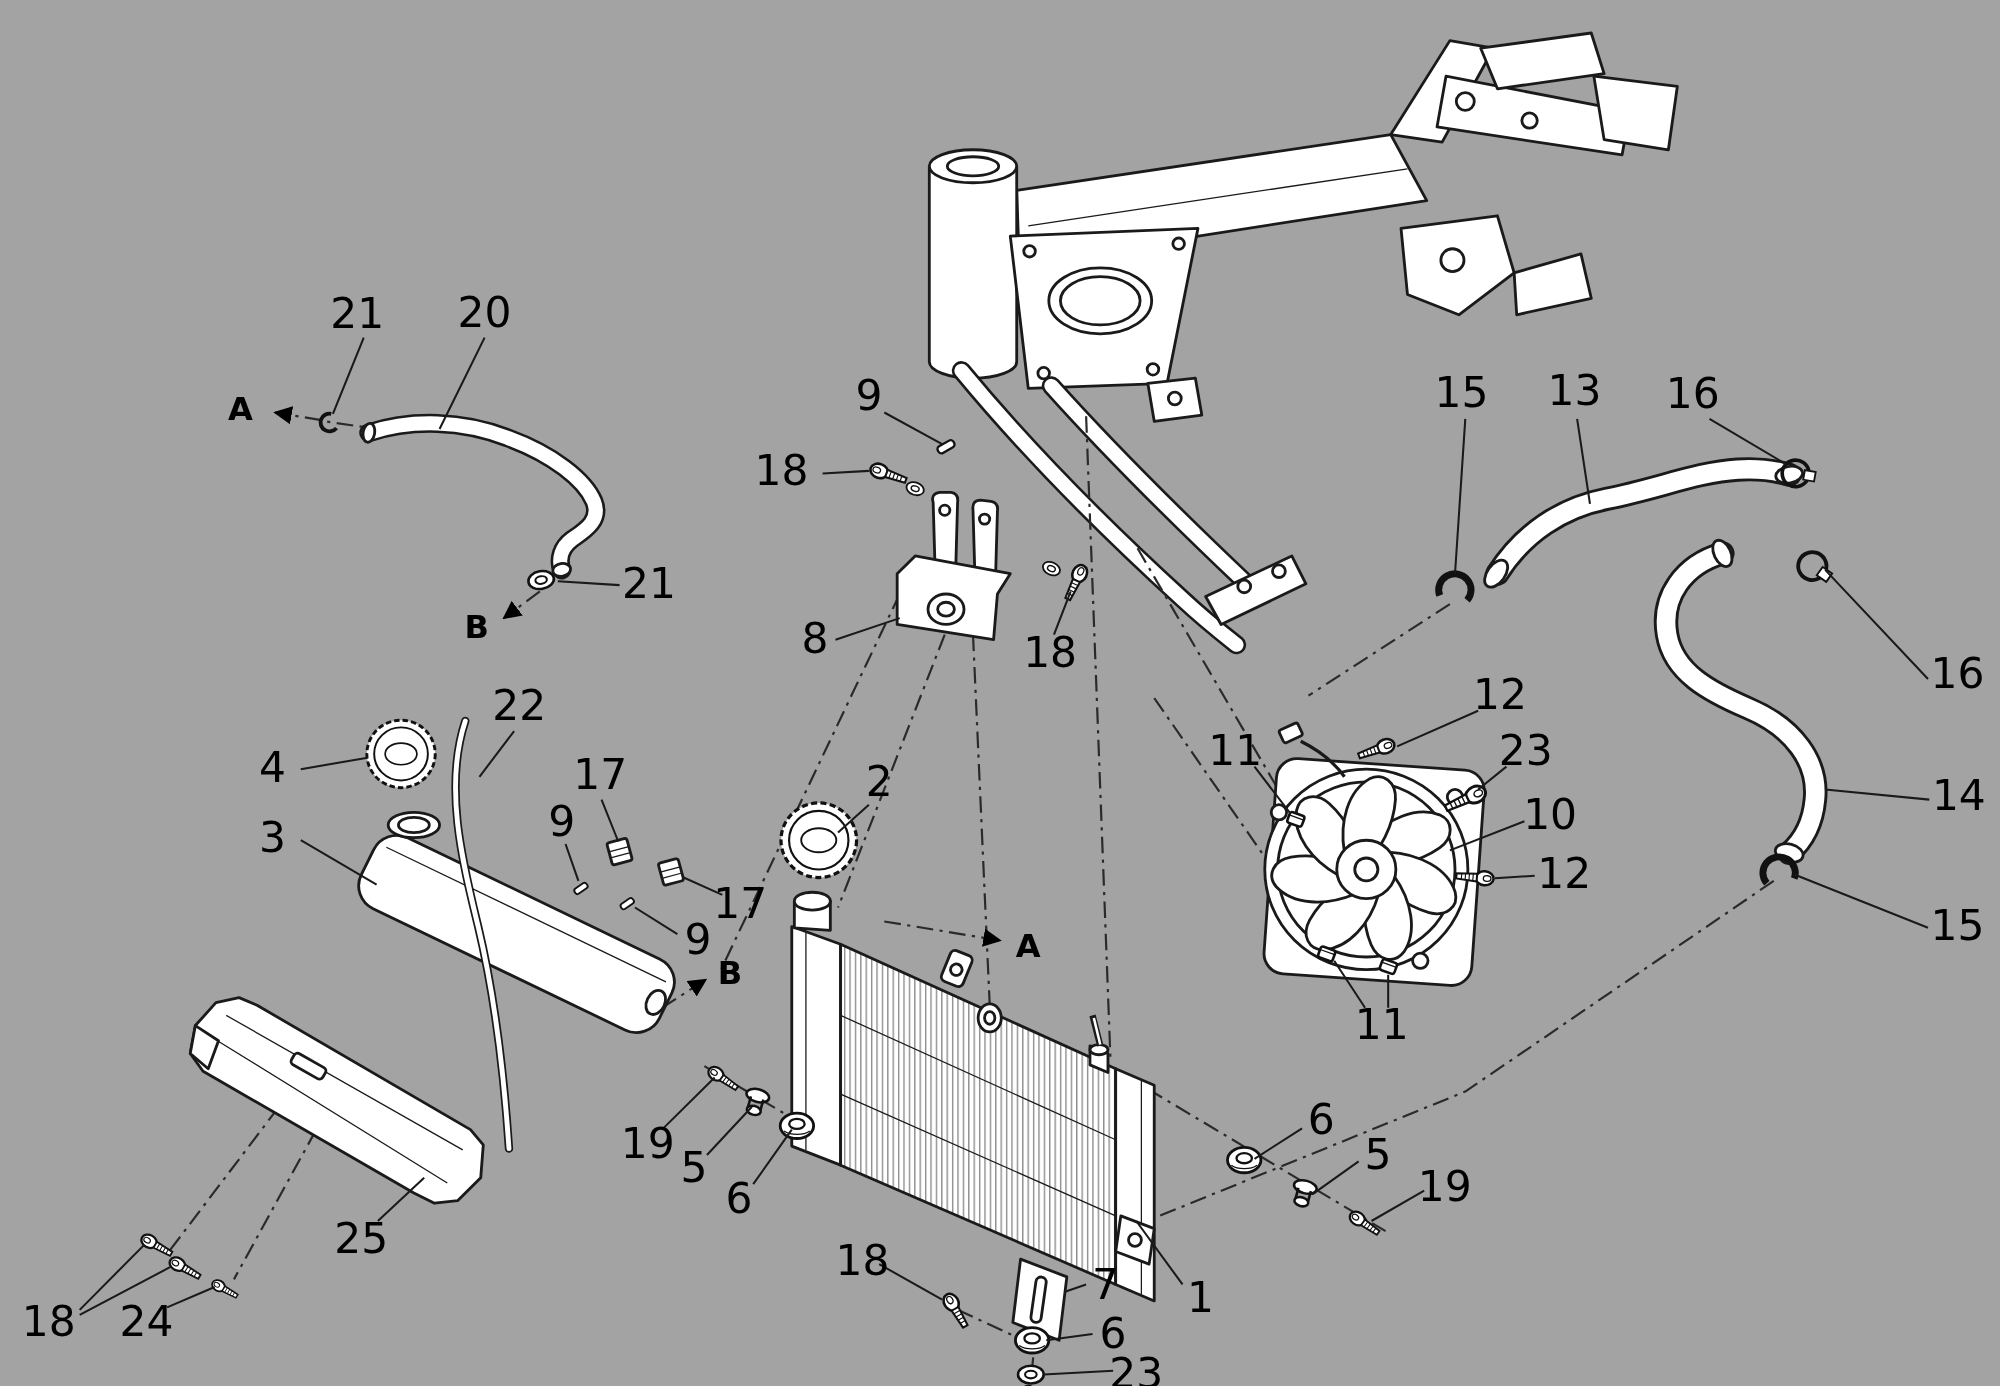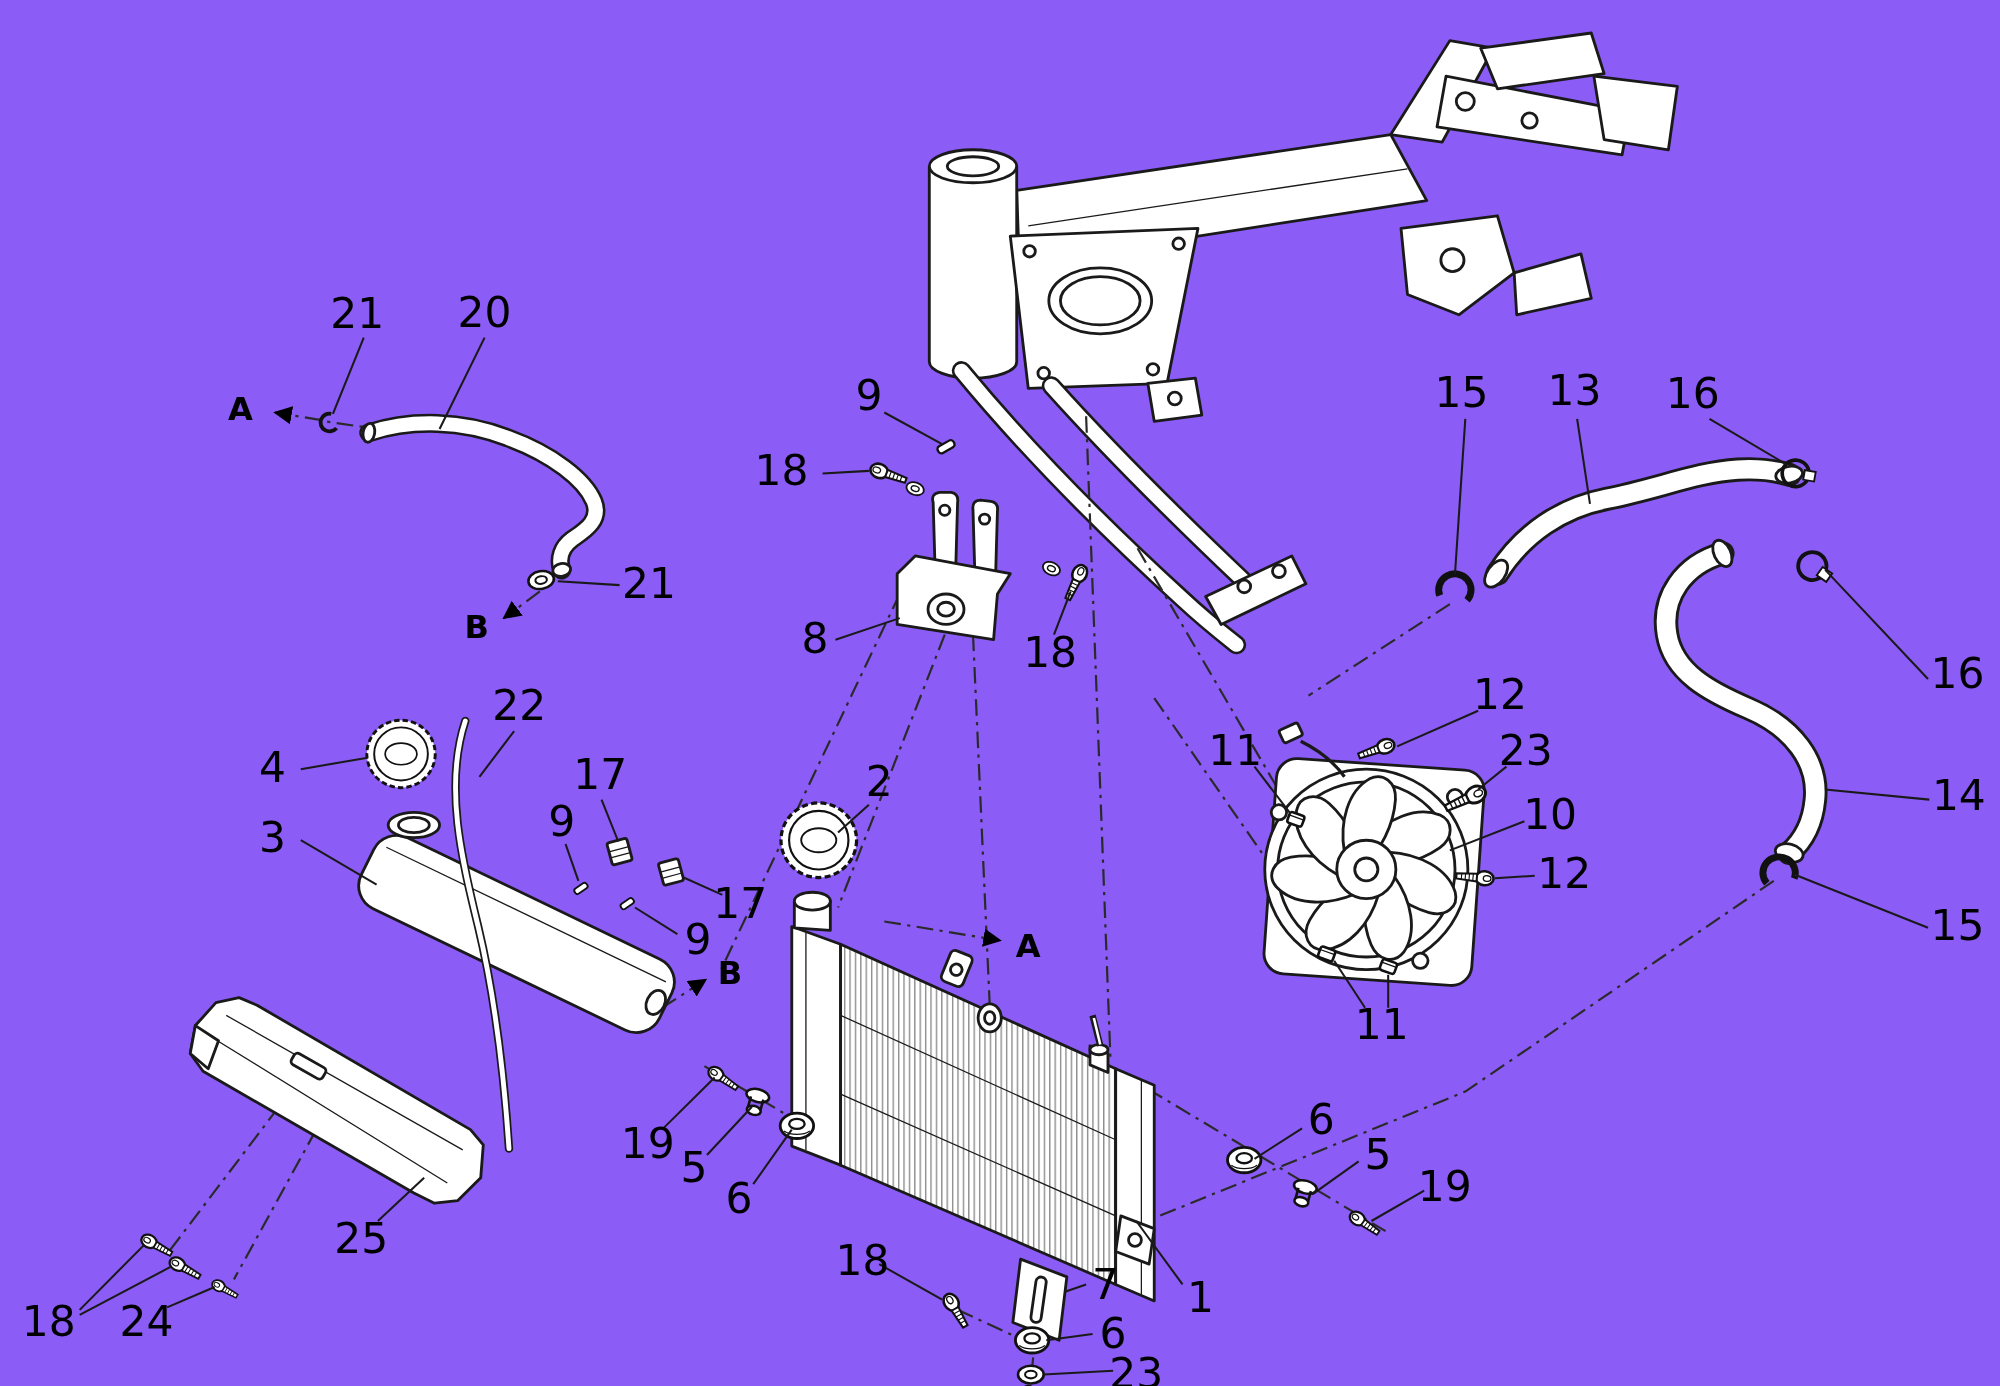--- a/index.html
+++ b/index.html
@@ -1,16 +1,16 @@
 <!DOCTYPE html>
 <html><head>
 <meta charset="utf-8">
 <style>
   html,body{margin:0;padding:0;background:#ffffff;}
-  .stage{width:2000px;height:1386px;background:#8b5cf6;overflow:hidden;position:relative;}
+  .stage{width:2000px;height:1386px;background:#a3a3a3;overflow:hidden;position:relative;}
   svg{display:block;width:2000px;height:1386px;}
   .part{fill:#ffffff;stroke:#1a1a1a;stroke-width:2.2;stroke-linejoin:round;}
   .hair{fill:none;stroke:#1a1a1a;stroke-width:1;}
   .ln{fill:none;stroke:#1a1a1a;stroke-width:1.6;}
   .dd{fill:none;stroke:#2a2a2a;stroke-width:1.7;stroke-dasharray:13 5 2.5 5;}
   .tube-o{fill:none;stroke:#1a1a1a;stroke-width:15;stroke-linecap:round;}
   .tube-i{fill:none;stroke:#ffffff;stroke-width:11;stroke-linecap:round;}
   .hose-o{fill:none;stroke:#1a1a1a;stroke-width:19;stroke-linecap:round;}
   .hose-i{fill:none;stroke:#ffffff;stroke-width:14.5;stroke-linecap:round;}
   .thin-o{fill:none;stroke:#1a1a1a;stroke-width:6.5;stroke-linecap:round;}

